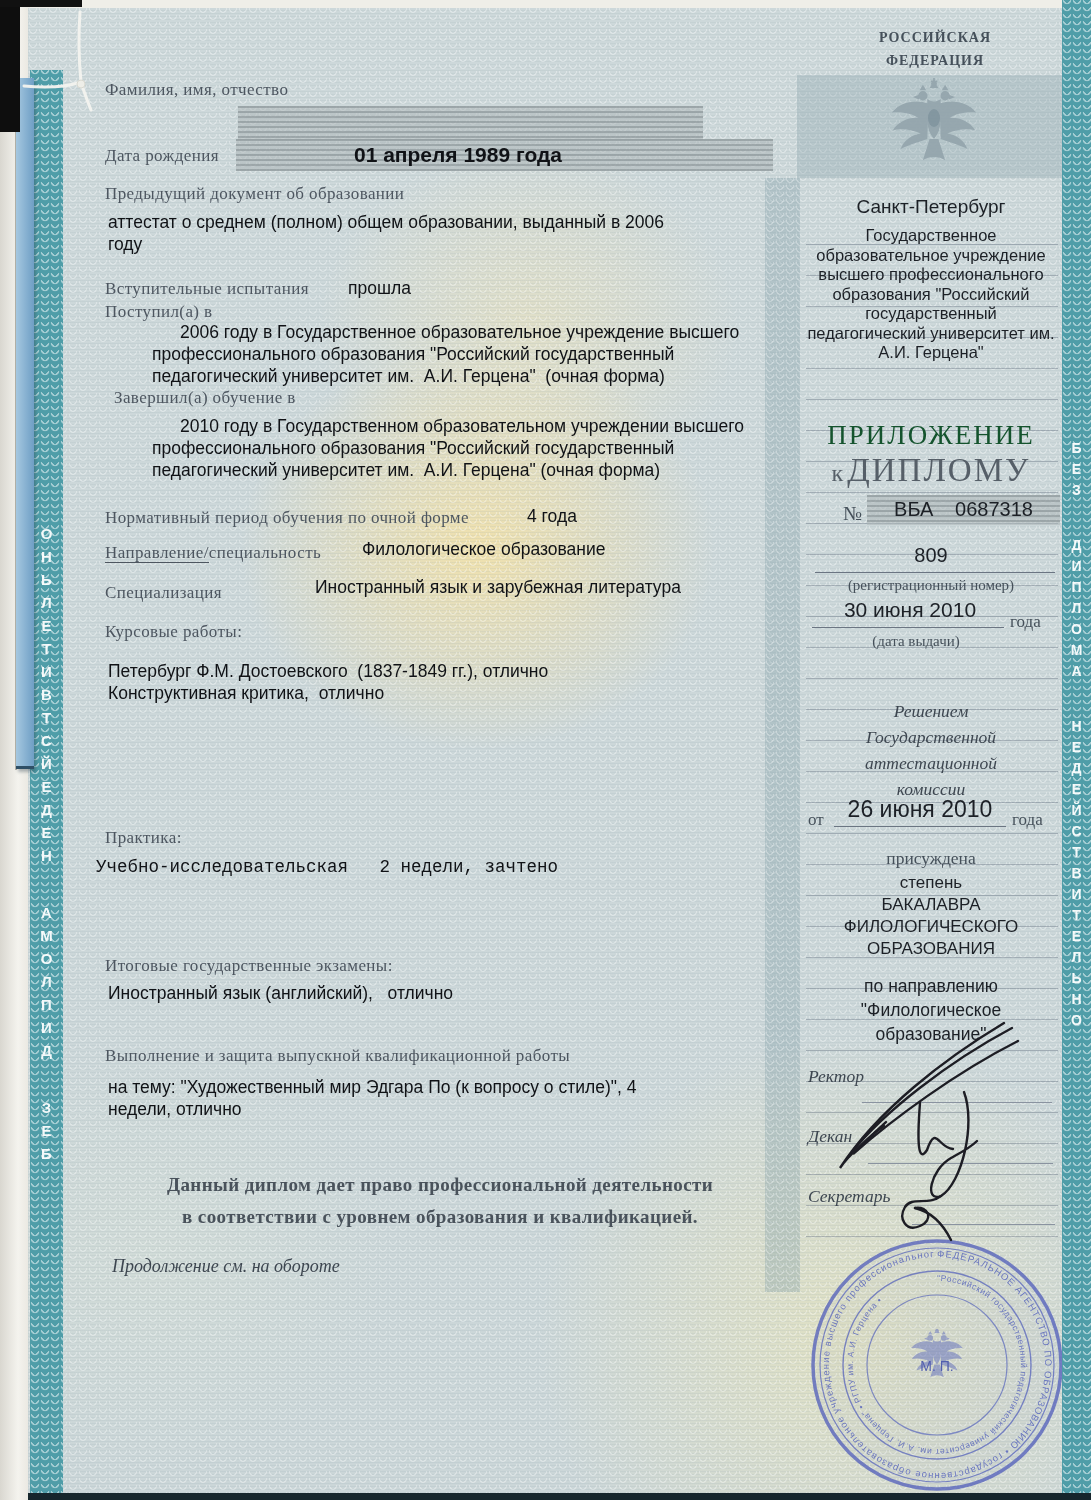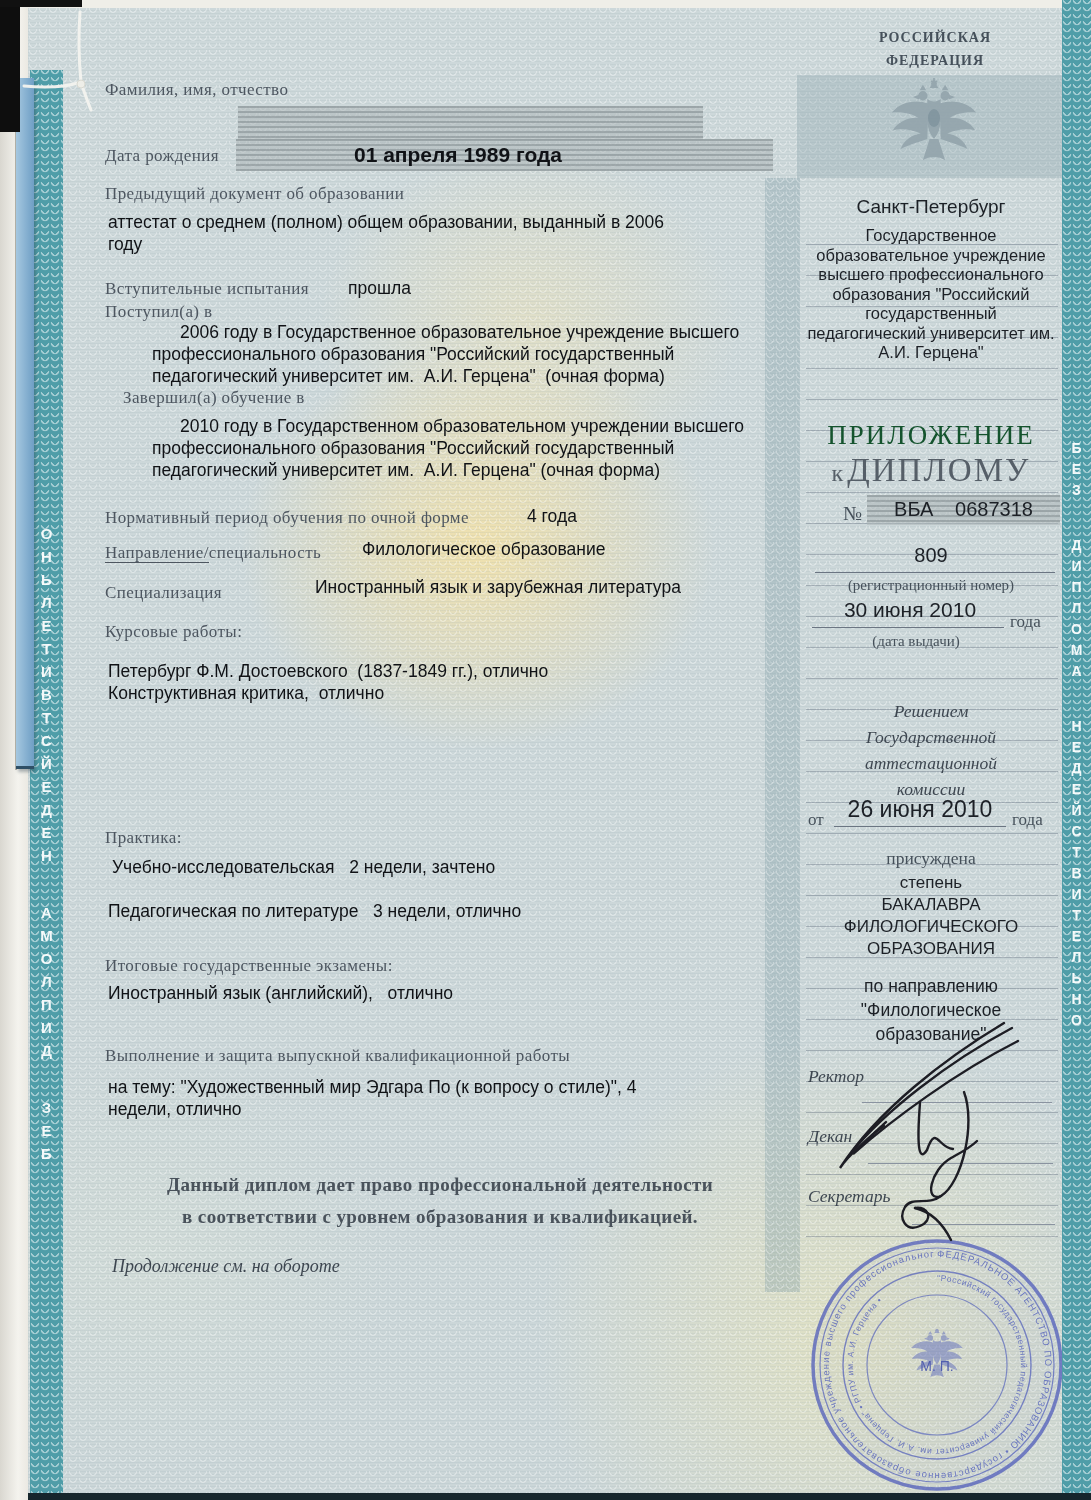--- a/index.html
+++ b/index.html
@@ -85,41 +85,40 @@
 
   <div class="abs lbl" style="left:105px;top:184px;">Предыдущий документ об образовании</div>
   <div class="abs val" style="left:108px;top:211px;width:565px;">аттестат о среднем (полном) общем образовании, выданный в 2006 году</div>
 
   <div class="abs lbl" style="left:105px;top:279px;">Вступительные испытания</div>
   <div class="abs val" style="left:348px;top:277px;">прошла</div>
 
   <div class="abs lbl" style="left:105px;top:302px;">Поступил(а) в</div>
   <div class="abs val indent" style="left:108px;top:321px;width:600px;">2006 году в Государственное образовательное учреждение высшего профессионального образования "Российский государственный педагогический университет им.  А.И. Герцена"  (очная форма)</div>
 
-  <div class="abs lbl" style="left:123px;top:388px;">Завершил(а) обучение в</div>
+  <div class="abs lbl" style="left:114px;top:388px;">Завершил(а) обучение в</div>
   <div class="abs val indent" style="left:108px;top:415px;width:600px;">2010 году в Государственном образовательном учреждении высшего профессионального образования "Российский государственный педагогический университет им.  А.И. Герцена" (очная форма)</div>
 
   <div class="abs lbl" style="left:105px;top:508px;">Нормативный период обучения по очной форме</div>
   <div class="abs val" style="left:527px;top:505px;">4 года</div>
 
   <div class="abs lbl" style="left:105px;top:543px;">
     <span style="border-bottom:1px solid #4d5660;">Направление/</span><span>специальность</span>
   </div>
   <div class="abs val" style="left:362px;top:538px;">Филологическое образование</div>
 
   <div class="abs lbl" style="left:105px;top:583px;">Специализация</div>
   <div class="abs val" style="left:315px;top:576px;">Иностранный язык и зарубежная литература</div>
 
   <div class="abs lbl" style="left:105px;top:622px;">Курсовые работы:</div>
   <div class="abs val" style="left:108px;top:660px;">Петербург Ф.М. Достоевского  (1837-1849 гг.), отлично</div>
   <div class="abs val" style="left:108px;top:682px;">Конструктивная критика,  отлично</div>
 
   <div class="abs lbl" style="left:105px;top:828px;">Практика:</div>
-  <div class="abs val" style="left:112px;top:856px;">Учебно-исследовательская   2 недели, зачтено</div>
-  <div class="abs val" style="left:108px;top:900px;">Педагогическая по литературе   3 недели, отлично</div>
+  <div class="abs val" style="left:96px;top:856px;font-family:Liberation Mono, monospace;">Учебно-исследовательская   2 недели, зачтено</div>
 
   <div class="abs lbl" style="left:105px;top:956px;">Итоговые государственные экзамены:</div>
   <div class="abs val" style="left:108px;top:982px;text-align:center;">Иностранный язык (английский),   отлично</div>
 
   <div class="abs lbl" style="left:105px;top:1046px;width:560px;">Выполнение и защита выпускной квалификационной работы</div>
   <div class="abs val" style="left:108px;top:1076px;width:545px;">на тему: "Художественный мир Эдгара По (к вопросу о стиле)", 4 недели, отлично</div>
 
   <div class="abs grant" style="left:120px;top:1168px;width:640px;">Данный диплом дает право профессиональной деятельности</div>
   <div class="abs grant" style="left:120px;top:1200px;width:640px;">в соответствии с уровнем образования и квалификацией.</div>
 

